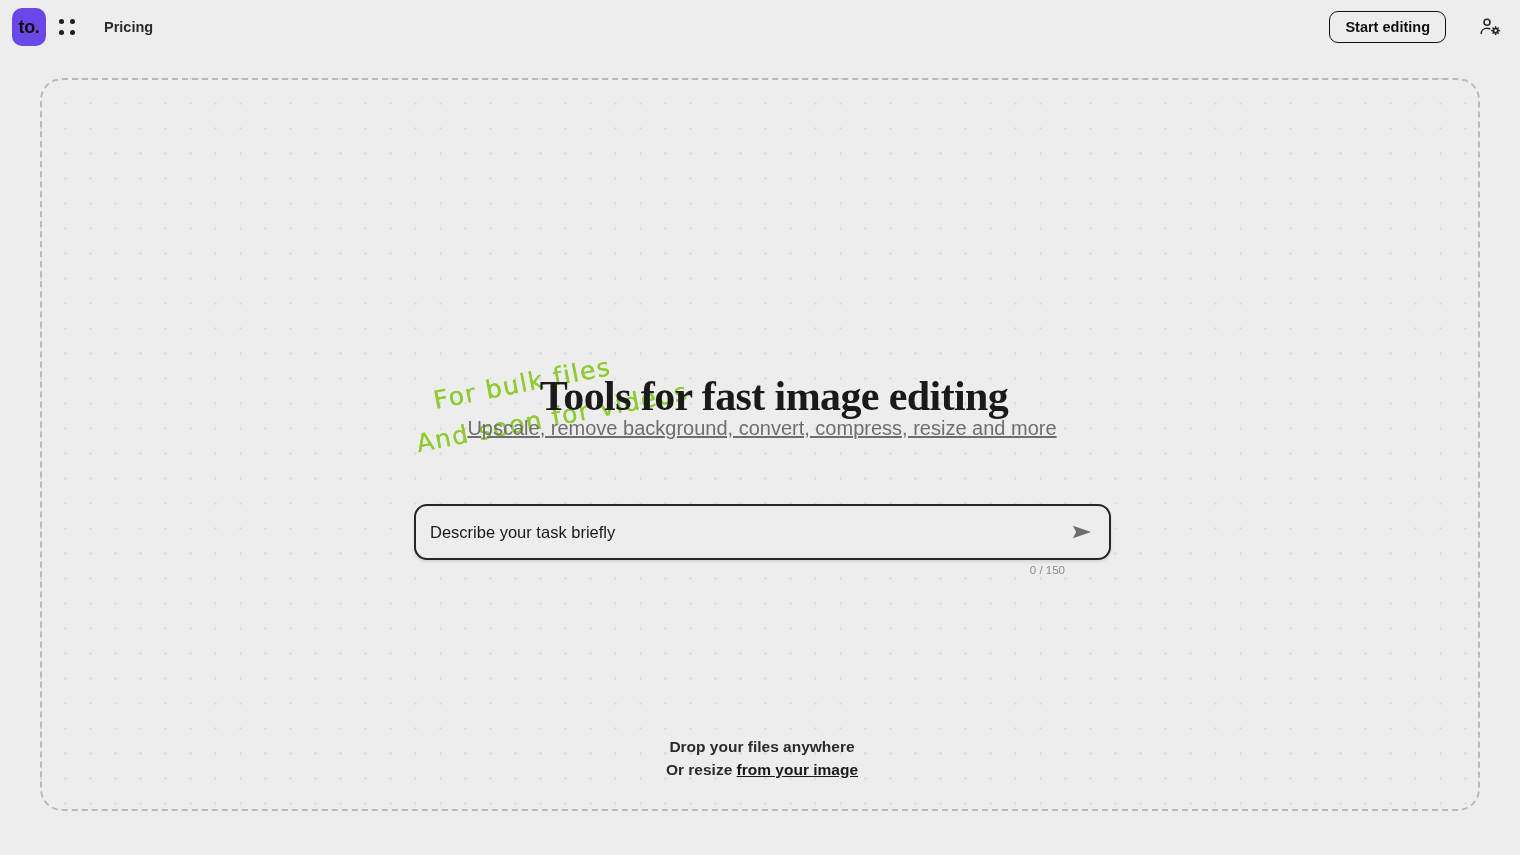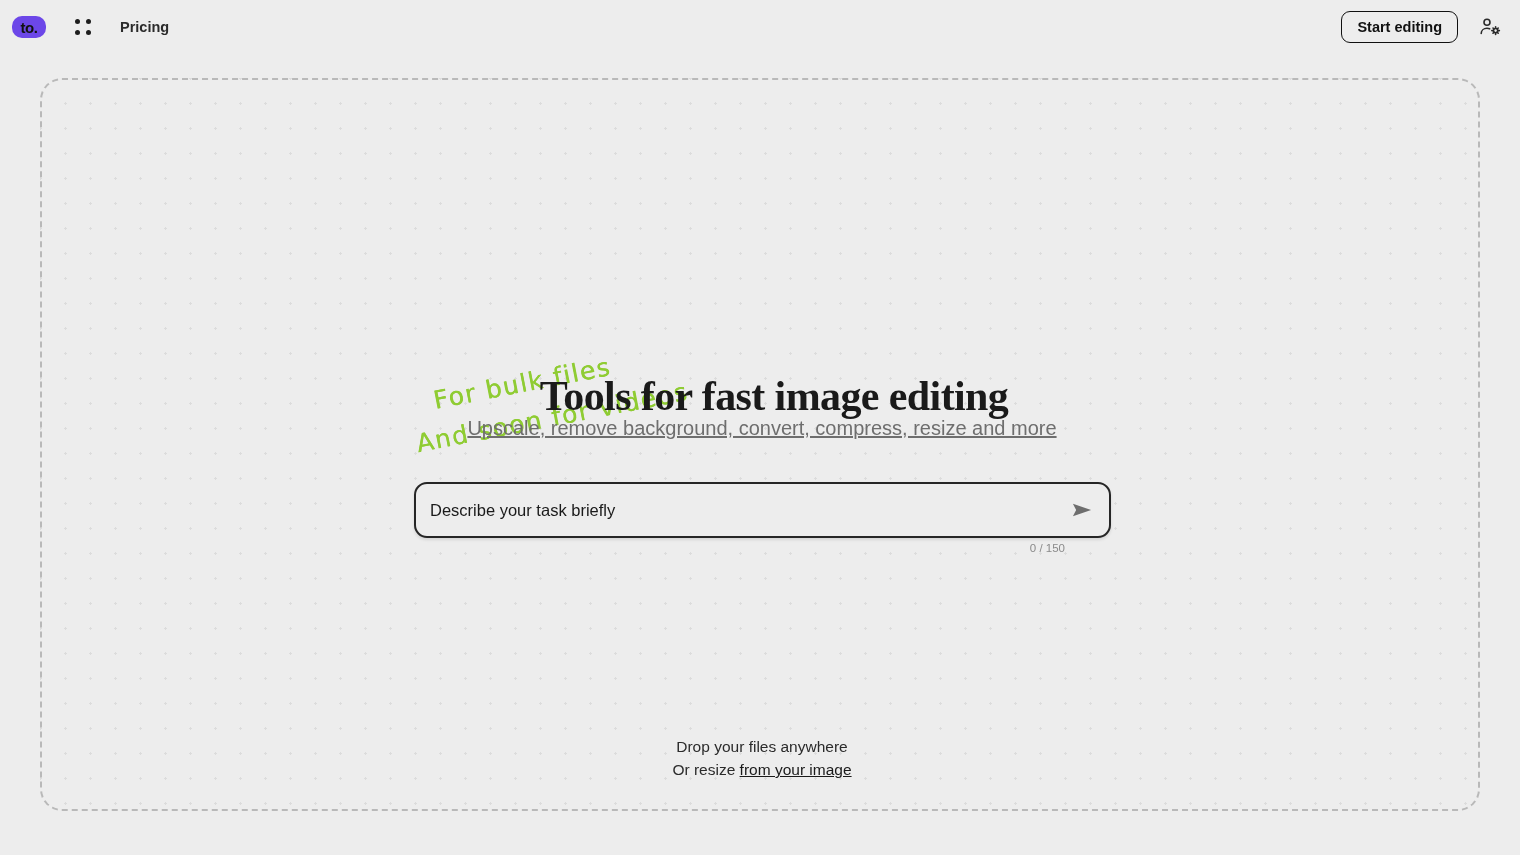--- a/index.html
+++ b/index.html
@@ -25,31 +25,31 @@
     background: #ededed;
     padding: 0 16px 0 12px;
   }
   .header-left {
     display: flex;
     align-items: center;
     gap: 0;
   }
   .logo {
     width: 34px;
-    height: 22px;
+    height: 38px;
     border-radius: 10px;
     background: #6c47e8;
     display: flex;
     align-items: center;
     justify-content: center;
     color: #111;
-    font-size: 15px;
+    font-size: 18px;
     font-weight: bold;
     letter-spacing: -0.4px;
-    margin-right: 24px;
+    margin-right: 8px;
     user-select: none;
   }
   .grid-icon {
     width: 26px;
     height: 26px;
     display: grid;
     grid-template-columns: 1fr 1fr;
     grid-template-rows: 1fr 1fr;
     gap: 5px;
     padding: 5px;
@@ -67,21 +67,21 @@
     color: #2b2b2b;
     text-decoration: none;
     padding: 4px 8px;
     cursor: pointer;
     font-weight: bold;
   }
   .header-right {
     margin-left: auto;
     display: flex;
     align-items: center;
-    gap: 18px;
+    gap: 30px;
   }
   .start-btn {
     font-family: "Liberation Sans", sans-serif;
     font-size: 14.5px;
     font-weight: bold;
     color: #111;
     background: #ededed;
     border: 1.6px solid #111;
     border-radius: 9px;
     padding: 8px 15px;
@@ -170,21 +170,21 @@
     font-size: 20px;
     color: #6e6e6e;
     margin: 0;
     text-decoration: underline;
   }
 
   
   .prompt-wrap {
     position: absolute;
     left: 372px;
-    top: 402px;
+    top: 424px;
     width: 651px;
   }
   .prompt-box {
     position: relative;
     width: 697px;
     height: 56px;
     background: #ededed;
     border: 2px solid #262626;
     border-radius: 13px;
     display: flex;
@@ -229,20 +229,21 @@
   
   .drop-text {
     position: absolute;
     left: 0;
     top: 655px;
     width: 1440px;
     text-align: center;
     font-size: 15.5px;
     color: #2b2b2b;
     line-height: 23px;
+    font-weight: bold;
   }
   .drop-text a {
     color: #1a1a1a;
     text-decoration: underline;
     cursor: pointer;
   }
 </style>
 </head>
 <body>
 

